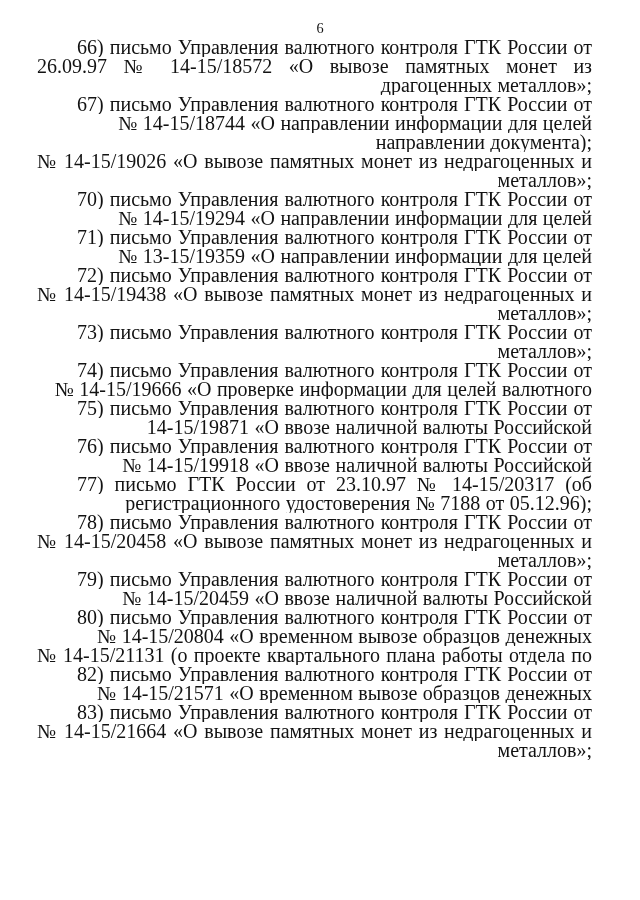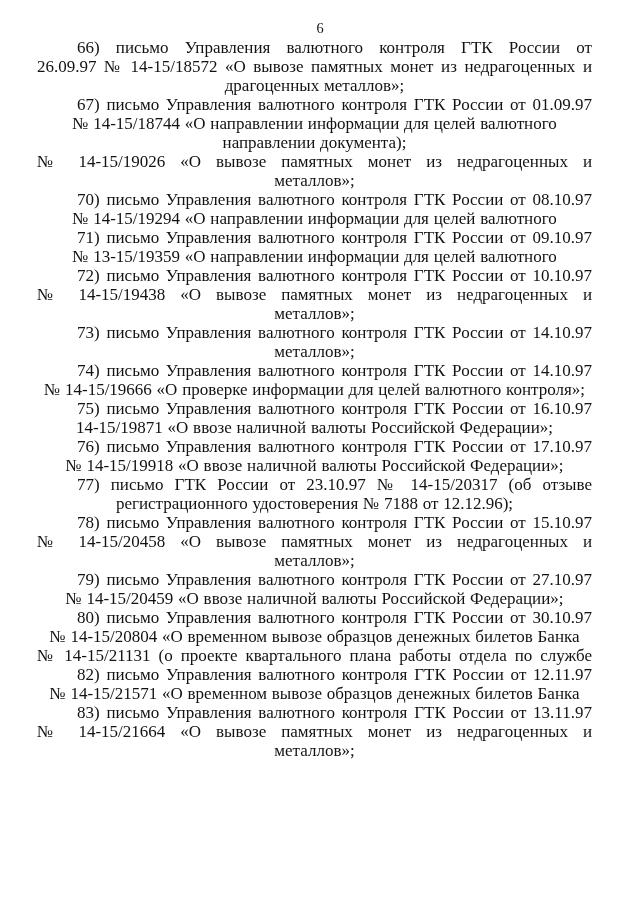--- a/index.html
+++ b/index.html
@@ -23,27 +23,27 @@
   .pagenum {
     margin-top: 19px;
     height: 19px;
     line-height: 19px;
     text-align: center;
     font-size: 14.3px;
   }
   .content {
     margin-left: 37px;
     margin-right: 48px; 
-    font-size: 17px;
+    font-size: 20px;
   }
   .line {
     height: 19px;
     line-height: 19px;
     overflow: hidden;
-    text-align: center;
+    text-align: right;
     word-spacing: 0.5px;
   }
   .line.just {
     text-align: justify;
     text-align-last: justify;
   }
   .line.indent {
     padding-left: 40px;
   }
 </style>
@@ -93,21 +93,21 @@
       <div>
         <div class="line indent just">75) письмо Управления валютного контроля ГТК России от 16.10.97 №</div>
         <div class="line">14-15/19871 «О ввозе наличной валюты Российской Федерации»;</div>
       </div>
       <div>
         <div class="line indent just">76) письмо Управления валютного контроля ГТК России от 17.10.97</div>
         <div class="line">№ 14-15/19918 «О ввозе наличной валюты Российской Федерации»;</div>
       </div>
       <div>
         <div class="line indent just">77) письмо ГТК России от 23.10.97 № 14-15/20317 (об отзыве</div>
-        <div class="line">регистрационного удостоверения № 7188 от 12.12.96);</div>
+        <div class="line">регистрационного удостоверения № 7188 от 05.12.96);</div>
       </div>
       <div>
         <div class="line indent just">78) письмо Управления валютного контроля ГТК России от 15.10.97</div>
         <div class="line just">№ 14-15/20458 «О вывозе памятных монет из недрагоценных и драгоценных</div>
         <div class="line">металлов»;</div>
       </div>
       <div>
         <div class="line indent just">79) письмо Управления валютного контроля ГТК России от 27.10.97</div>
         <div class="line">№ 14-15/20459 «О ввозе наличной валюты Российской Федерации»;</div>
       </div>

